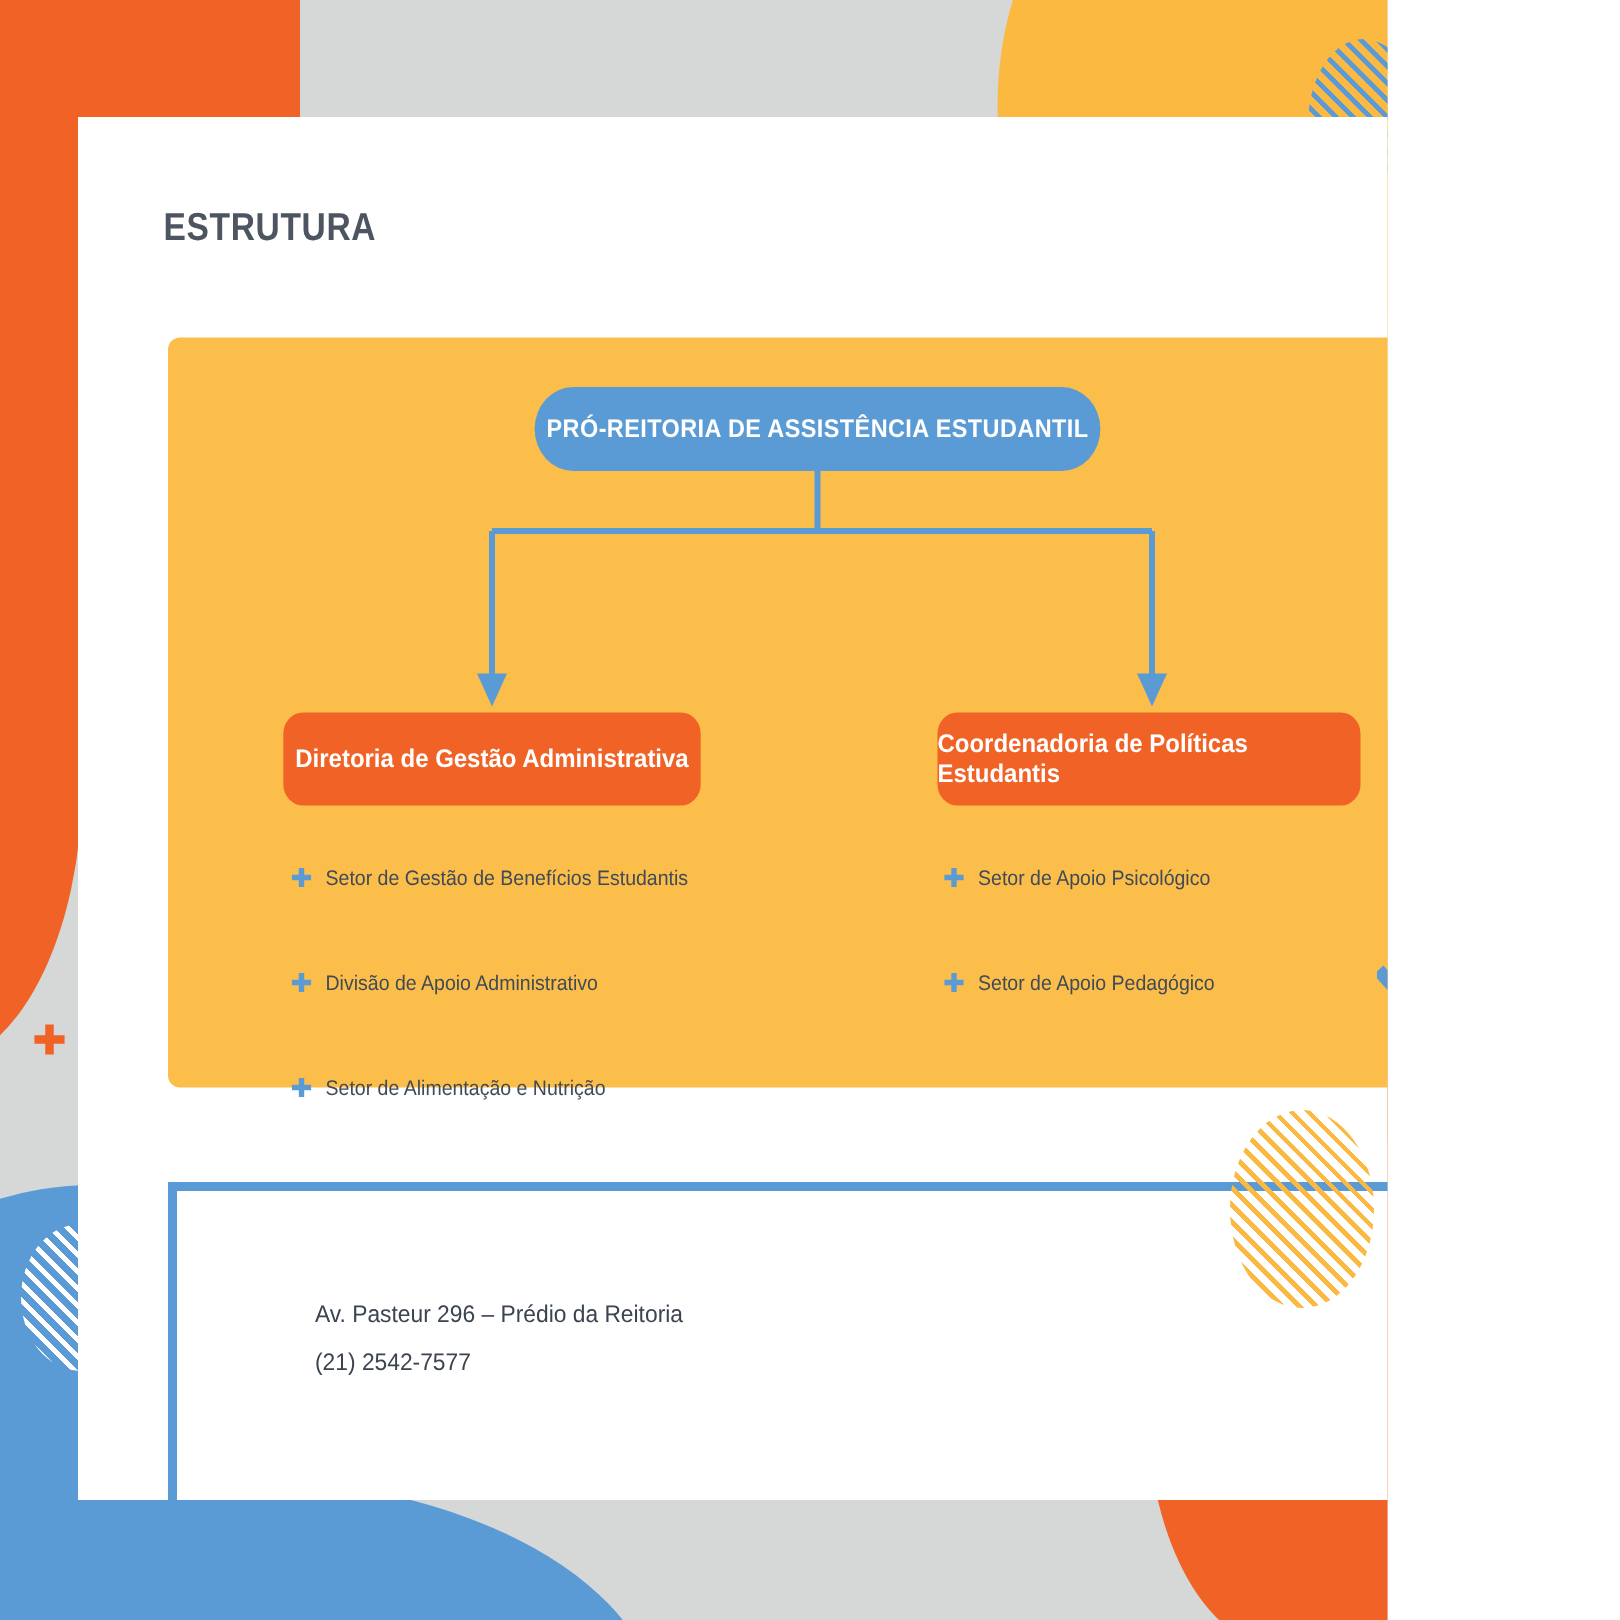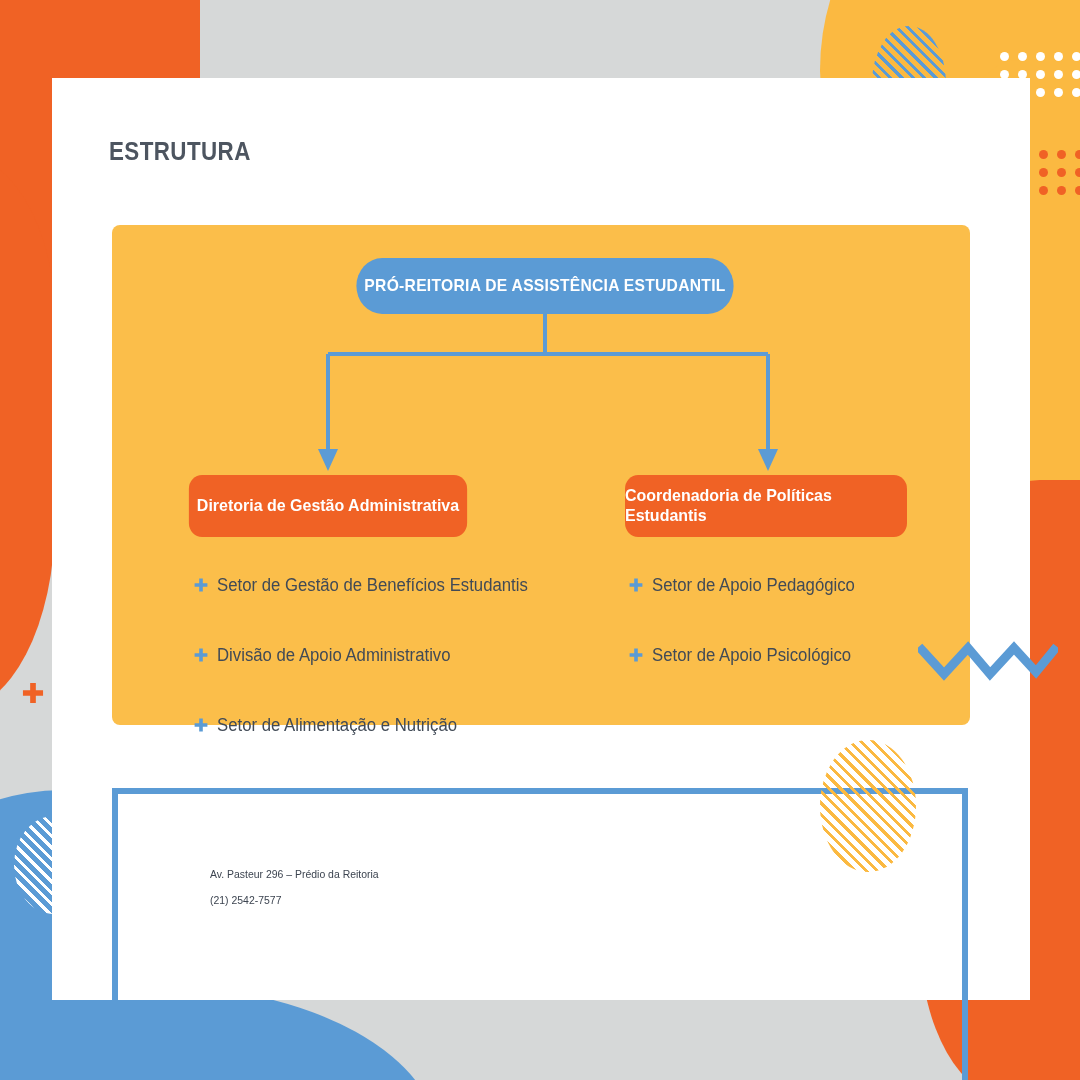--- a/index.html
+++ b/index.html
@@ -2,21 +2,21 @@
 <html><head>
 <meta charset="utf-8">
 <style>
   html, body {
     margin: 0;
     padding: 0;
     background: #ffffff;
   }
   #slide {
     position: relative;
-    width: 1080px;
+    width: 925px;
     height: 1080px;
     overflow: hidden;
     background: #d6d8d8;
     font-family: "Liberation Sans", sans-serif;
   }
 
   
   .deco { position: absolute; pointer-events: none; }
 
   
@@ -174,21 +174,21 @@
   .sub-list { position: absolute; width: 390px; }
   .sub-list.left  { left: 82px;  top: 348px; }
   .sub-list.right { left: 517px; top: 348px; }
 
   .sub-item {
     display: flex;
     align-items: center;
     height: 24px;
     margin-bottom: 46px;
     color: #414a56;
-    font-size: 18px;
+    font-size: 14px;
     font-weight: 500;
   }
   .sub-item .bullet {
     flex: 0 0 auto;
     width: 14px; height: 14px;
     margin-right: 9px;
   }
   .sub-item .txt { transform: scaleX(0.93); transform-origin: left center; white-space: nowrap; }
 
   
@@ -199,21 +199,21 @@
     border: 6px solid #5B9BD5;
     border-bottom: none;
     box-sizing: border-box;
     background: transparent;
   }
   .footer-cols {
     position: absolute;
     left: 158px; top: 790px;
     display: flex;
     gap: 94px;
-    font-size: 11px;
+    font-size: 16px;
     color: #3c4450;
     align-items: center;
   }
   .footer-col { display: flex; flex-direction: column; gap: 14px; }
   .footer-col span { transform: scaleX(0.95); transform-origin: left center; white-space: nowrap; }
   .link {
     color: #2f5fd0;
     text-decoration: underline;
     cursor: pointer;
   }
@@ -309,27 +309,27 @@
           </svg>
           <span class="txt">Setor de Alimentação e Nutrição</span>
         </div>
       </div>
 
       <div class="sub-list right">
         <div class="sub-item">
           <svg class="bullet" viewBox="0 0 14 14">
             <path d="M5.2 0.6h3.6v4.6h4.6v3.6H8.8v4.6H5.2V8.8H0.6V5.2h4.6z" fill="#5B9BD5"></path>
           </svg>
+          <span class="txt">Setor de Apoio Psicológico</span>
+        </div>
+        <div class="sub-item">
+          <svg class="bullet" viewBox="0 0 14 14">
+            <path d="M5.2 0.6h3.6v4.6h4.6v3.6H8.8v4.6H5.2V8.8H0.6V5.2h4.6z" fill="#5B9BD5"></path>
+          </svg>
           <span class="txt">Setor de Apoio Pedagógico</span>
-        </div>
-        <div class="sub-item">
-          <svg class="bullet" viewBox="0 0 14 14">
-            <path d="M5.2 0.6h3.6v4.6h4.6v3.6H8.8v4.6H5.2V8.8H0.6V5.2h4.6z" fill="#5B9BD5"></path>
-          </svg>
-          <span class="txt">Setor de Apoio Psicológico</span>
         </div>
       </div>
     </div>
 
     <div class="footer-frame"></div>
 
     <div class="footer-cols">
       <div class="footer-col">
         <span>Av. Pasteur 296 – Prédio da Reitoria</span>
         <span>(21) 2542-7577</span>

